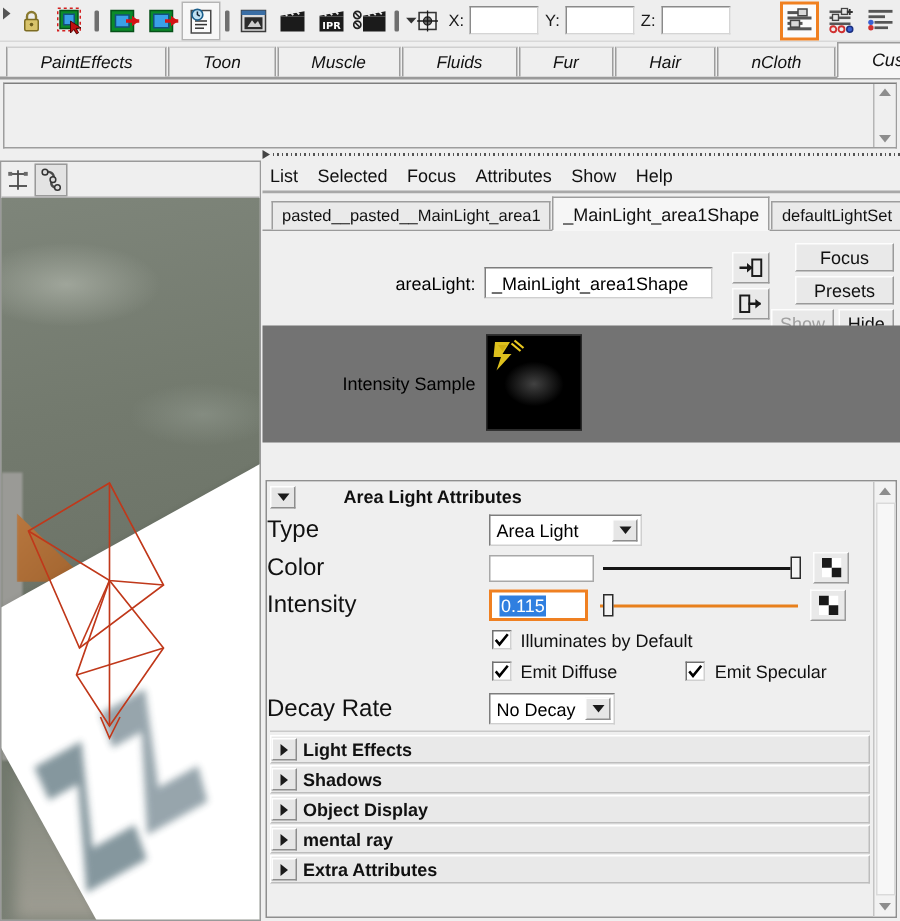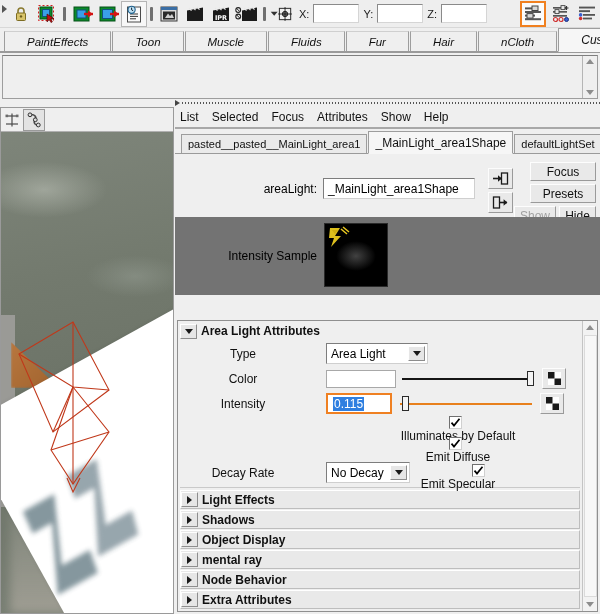--- a/index.html
+++ b/index.html
@@ -319,20 +319,21 @@
   .frame {
     margin: 1px 2px 0 2px;
     display: flex; align-items: center; height: 19px;
     background: #e9e9e9;
     border: 1px solid #bdbdbd;
     border-top-color: #ffffff; border-left-color: #ffffff;
   }
   .frame-open {
     background: #efefef; border: none; margin: 0 0 0 0; height: 20px;
     padding-left: 2px;
+    gap: 28px;
   }
   .arrowbtn {
     width: 17px; height: 15px; margin-right: 4px;
     background: #e6e6e6;
     border: 1px solid #8d8d8d;
     border-top-color: #fefefe; border-left-color: #fefefe;
     display: flex; align-items: center; justify-content: center;
     flex: 0 0 auto;
   }
   .arrowbtn .aright {
@@ -347,22 +348,22 @@
     border-left: 4px solid transparent;
     border-right: 4px solid transparent;
   }
   .frame-title { font-size: 12px; font-weight: bold; color: #111; }
 
   
   .arow {
     display: flex; align-items: center; height: 25px; padding-left: 0;
   }
   .alabel {
-    width: 148px; text-align: center; padding-right: 18px;
-    font-size: 12px; color: #111; flex: 0 0 auto;
+    width: 148px; text-align: left; padding-right: 18px;
+    font-size: 16px; color: #111; flex: 0 0 auto;
   }
   .optmenu {
     height: 21px; background: #fff;
     border: 1px solid #7d7d7d;
     border-right-color: #cfcfcf; border-bottom-color: #cfcfcf;
     display: flex; align-items: center;
     font-size: 12px; padding-left: 4px; position: relative;
   }
   .optmenu .omlabel { padding-right: 18px; }
   .om-arrowbox {
@@ -406,21 +407,21 @@
   .ck { width: 13px; height: 13px; display: block; }
 
   .numfield {
     width: 66px; height: 21px; background: #fff;
     border: 2px solid #ef8022;
     display: flex; align-items: center; padding-left: 5px;
   }
   .numfield .sel {
     background: #2f7fe0; color: #fff; font-size: 12px; padding: 0 1px;
   }
-  .cbrow { display: flex; align-items: center; height: 21px; flex-direction: column; }
+  .cbrow { display: flex; align-items: center; height: 21px; }
   .cbox {
     width: 13px; height: 13px; background: #fff;
     border: 1px solid #707070;
     border-right-color: #d0d0d0; border-bottom-color: #d0d0d0;
     display: flex; align-items: center; justify-content: center;
     flex: 0 0 auto;
   }
   .cbox svg { display: block; }
   .cblabel { font-size: 12px; margin-left: 6px; color: #111; }
 
@@ -838,26 +839,20 @@
         <div class="frame">
           <div class="arrowbtn">
               <span class="aright"></span>
             </div>
           <span class="frame-title">mental ray</span>
         </div>
         <div class="frame">
           <div class="arrowbtn">
               <span class="aright"></span>
             </div>
-          <span class="frame-title">Node Behavior</span>
-        </div>
-        <div class="frame">
-          <div class="arrowbtn">
-              <span class="aright"></span>
-            </div>
           <span class="frame-title">Extra Attributes</span>
         </div>
 
       </div>
 
       <div class="ae-vscroll">
         <div class="tri-up"></div>
         <div class="track"></div>
         <div class="tri-dn"></div>
       </div>

